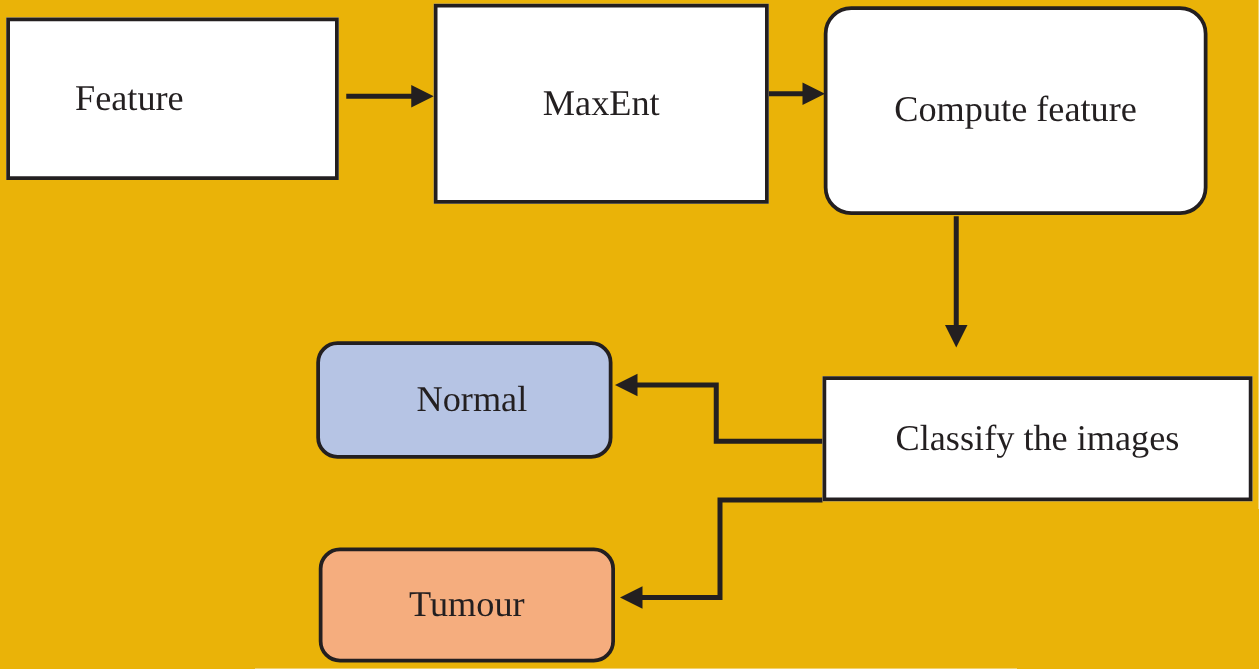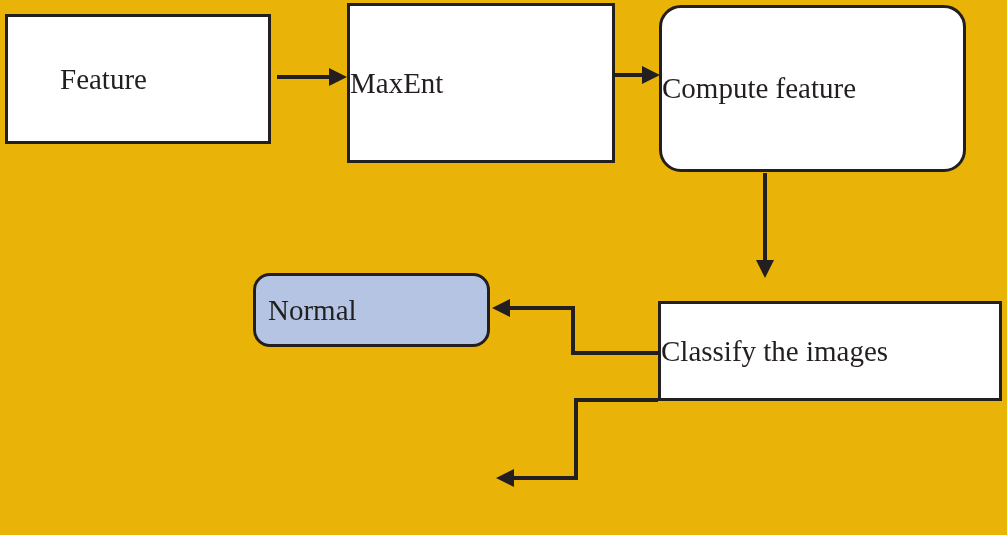--- a/index.html
+++ b/index.html
@@ -38,20 +38,21 @@
   }
   .arrow-head {
     fill: var(--arrow, #231f20);
     stroke: none;
   }
   .node {
     position: absolute;
     box-sizing: border-box;
     display: flex;
     align-items: center;
+    justify-content: center;
     text-align: center;
     font-size: 29px;
     line-height: 1.32;
   }
   .rect {
     background: var(--box-fill);
     border: 3px solid var(--box-border);
   }
   .rounded {
     border: 3px solid var(--box-border);
@@ -123,18 +124,21 @@
   <div class="node rect" style="left:659px; top:5px; width:307px; height:167px;border-radius:22px;">
     <div>
       <div><span>Compute feature</span></div>
     </div>
   </div>
 
   <div class="node rect" style="left:658px; top:301px; width:344px; height:100px;">
     <span>Classify the images</span>
   </div>
 
-  <div class="node rounded fill-normal" style="left:253px; top:273px; width:237px; height:74px;padding-left:12px;">
+  <div class="node rounded fill-normal" style="left:253px; top:273px; width:237px; height:94px;padding-left:12px;">
     <span>Normal</span>
   </div>
 
+  <div class="node rounded fill-tumour" style="left:255px; top:438px; width:237px; height:92px;">
+    <span>Tumour</span>
+  </div>
 
 </div>
 
 </body></html>

